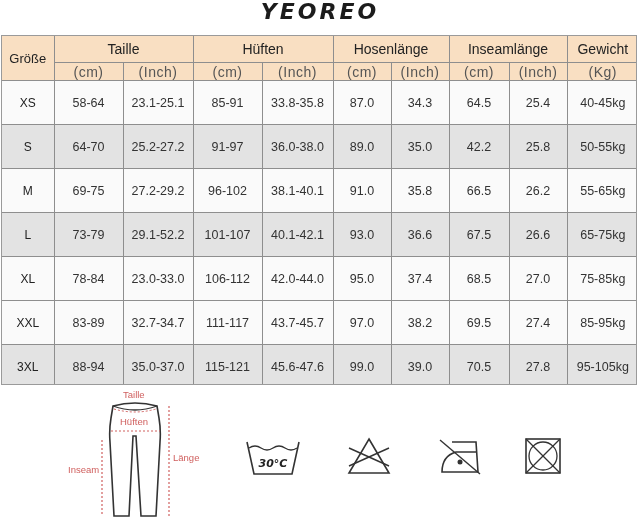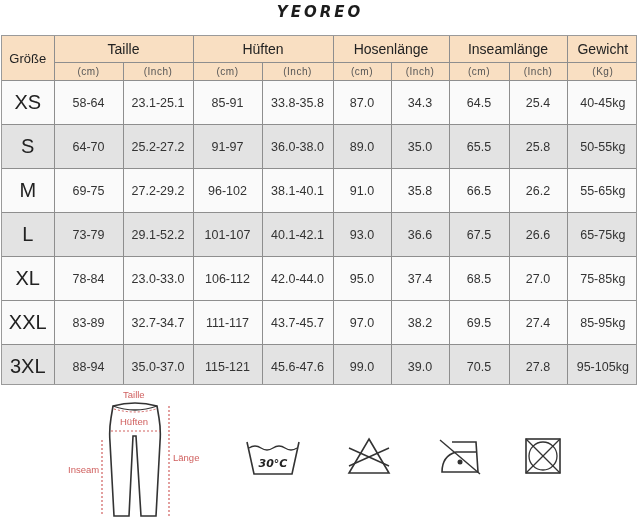--- a/index.html
+++ b/index.html
@@ -1,30 +1,30 @@
 <!DOCTYPE html>
 <html><head>
 <meta charset="utf-8">
 <style>
   html, body { margin:0; padding:0; background:#ffffff; }
   body { width:640px; height:521px; position:relative; overflow:hidden; font-family:"Liberation Sans", sans-serif; color:#2a2a2a; }
-  .brand { position:absolute; top:0; left:0; width:640px; height:26px; text-align:center; font-family:"DejaVu Sans", sans-serif; font-weight:bold; font-style:italic; font-size:15px; letter-spacing:3px; color:#1c1c1c; line-height:24px; }
+  .brand { position:absolute; top:0; left:0; width:640px; height:26px; text-align:center; font-family:"DejaVu Sans", sans-serif; font-weight:bold; font-style:italic; font-size:22px; letter-spacing:3px; color:#1c1c1c; line-height:24px; }
   .table-wrap { position:absolute; left:1px; top:35px; width:636px; height:350px; border:1.5px solid #9a9a9a; border-radius:0; overflow:hidden; box-sizing:border-box; background:#fff; }
   table { border-collapse:collapse; width:100%; height:100%; table-layout:fixed; }
   th, td { border:1px solid #8e8e8e; text-align:center; padding:0; }
   tr:first-child th { border-top:none; }
   th:first-child, td:first-child { border-left:none; }
   th:last-child, td:last-child { border-right:none; }
   tbody tr:last-child td { border-bottom:none; }
   thead th { background:#f9dfc2; font-weight:normal; }
   .h1 th { height:26px; font-size:14px; color:#222; }
   .h1 th.size-h { font-size:13px; }
-  .h2 th { height:17px; font-size:10px; color:#555; letter-spacing:0.5px; }
+  .h2 th { height:17px; font-size:14px; color:#555; letter-spacing:0.5px; }
   tbody td { font-size:12.5px; color:#333; height:43px; }
-  tbody td.size { font-size:20px; color:#222; }
+  tbody td.size { font-size:12px; color:#222; }
   tbody tr.shade td { background:#e3e3e3; }
   tbody tr.light td { background:#fafafa; }
   .care { position:absolute; top:388px; left:0; width:640px; height:133px; }
   .pants { position:absolute; left:60px; top:0; width:150px; height:133px; }
   .icon { position:absolute; }
   .lbl { position:absolute; font-size:9.5px; color:#d0605f; }
 </style>
 </head>
 <body>
 
@@ -79,21 +79,21 @@
           <td>40-45kg</td>
         </tr>
         <tr class="shade">
           <td class="size">S</td>
           <td>64-70</td>
           <td>25.2-27.2</td>
           <td>91-97</td>
           <td>36.0-38.0</td>
           <td>89.0</td>
           <td>35.0</td>
-          <td>65.5</td>
+          <td>42.2</td>
           <td>25.8</td>
           <td>50-55kg</td>
         </tr>
         <tr class="light">
           <td class="size">M</td>
           <td>69-75</td>
           <td>27.2-29.2</td>
           <td>96-102</td>
           <td>38.1-40.1</td>
           <td>91.0</td>

